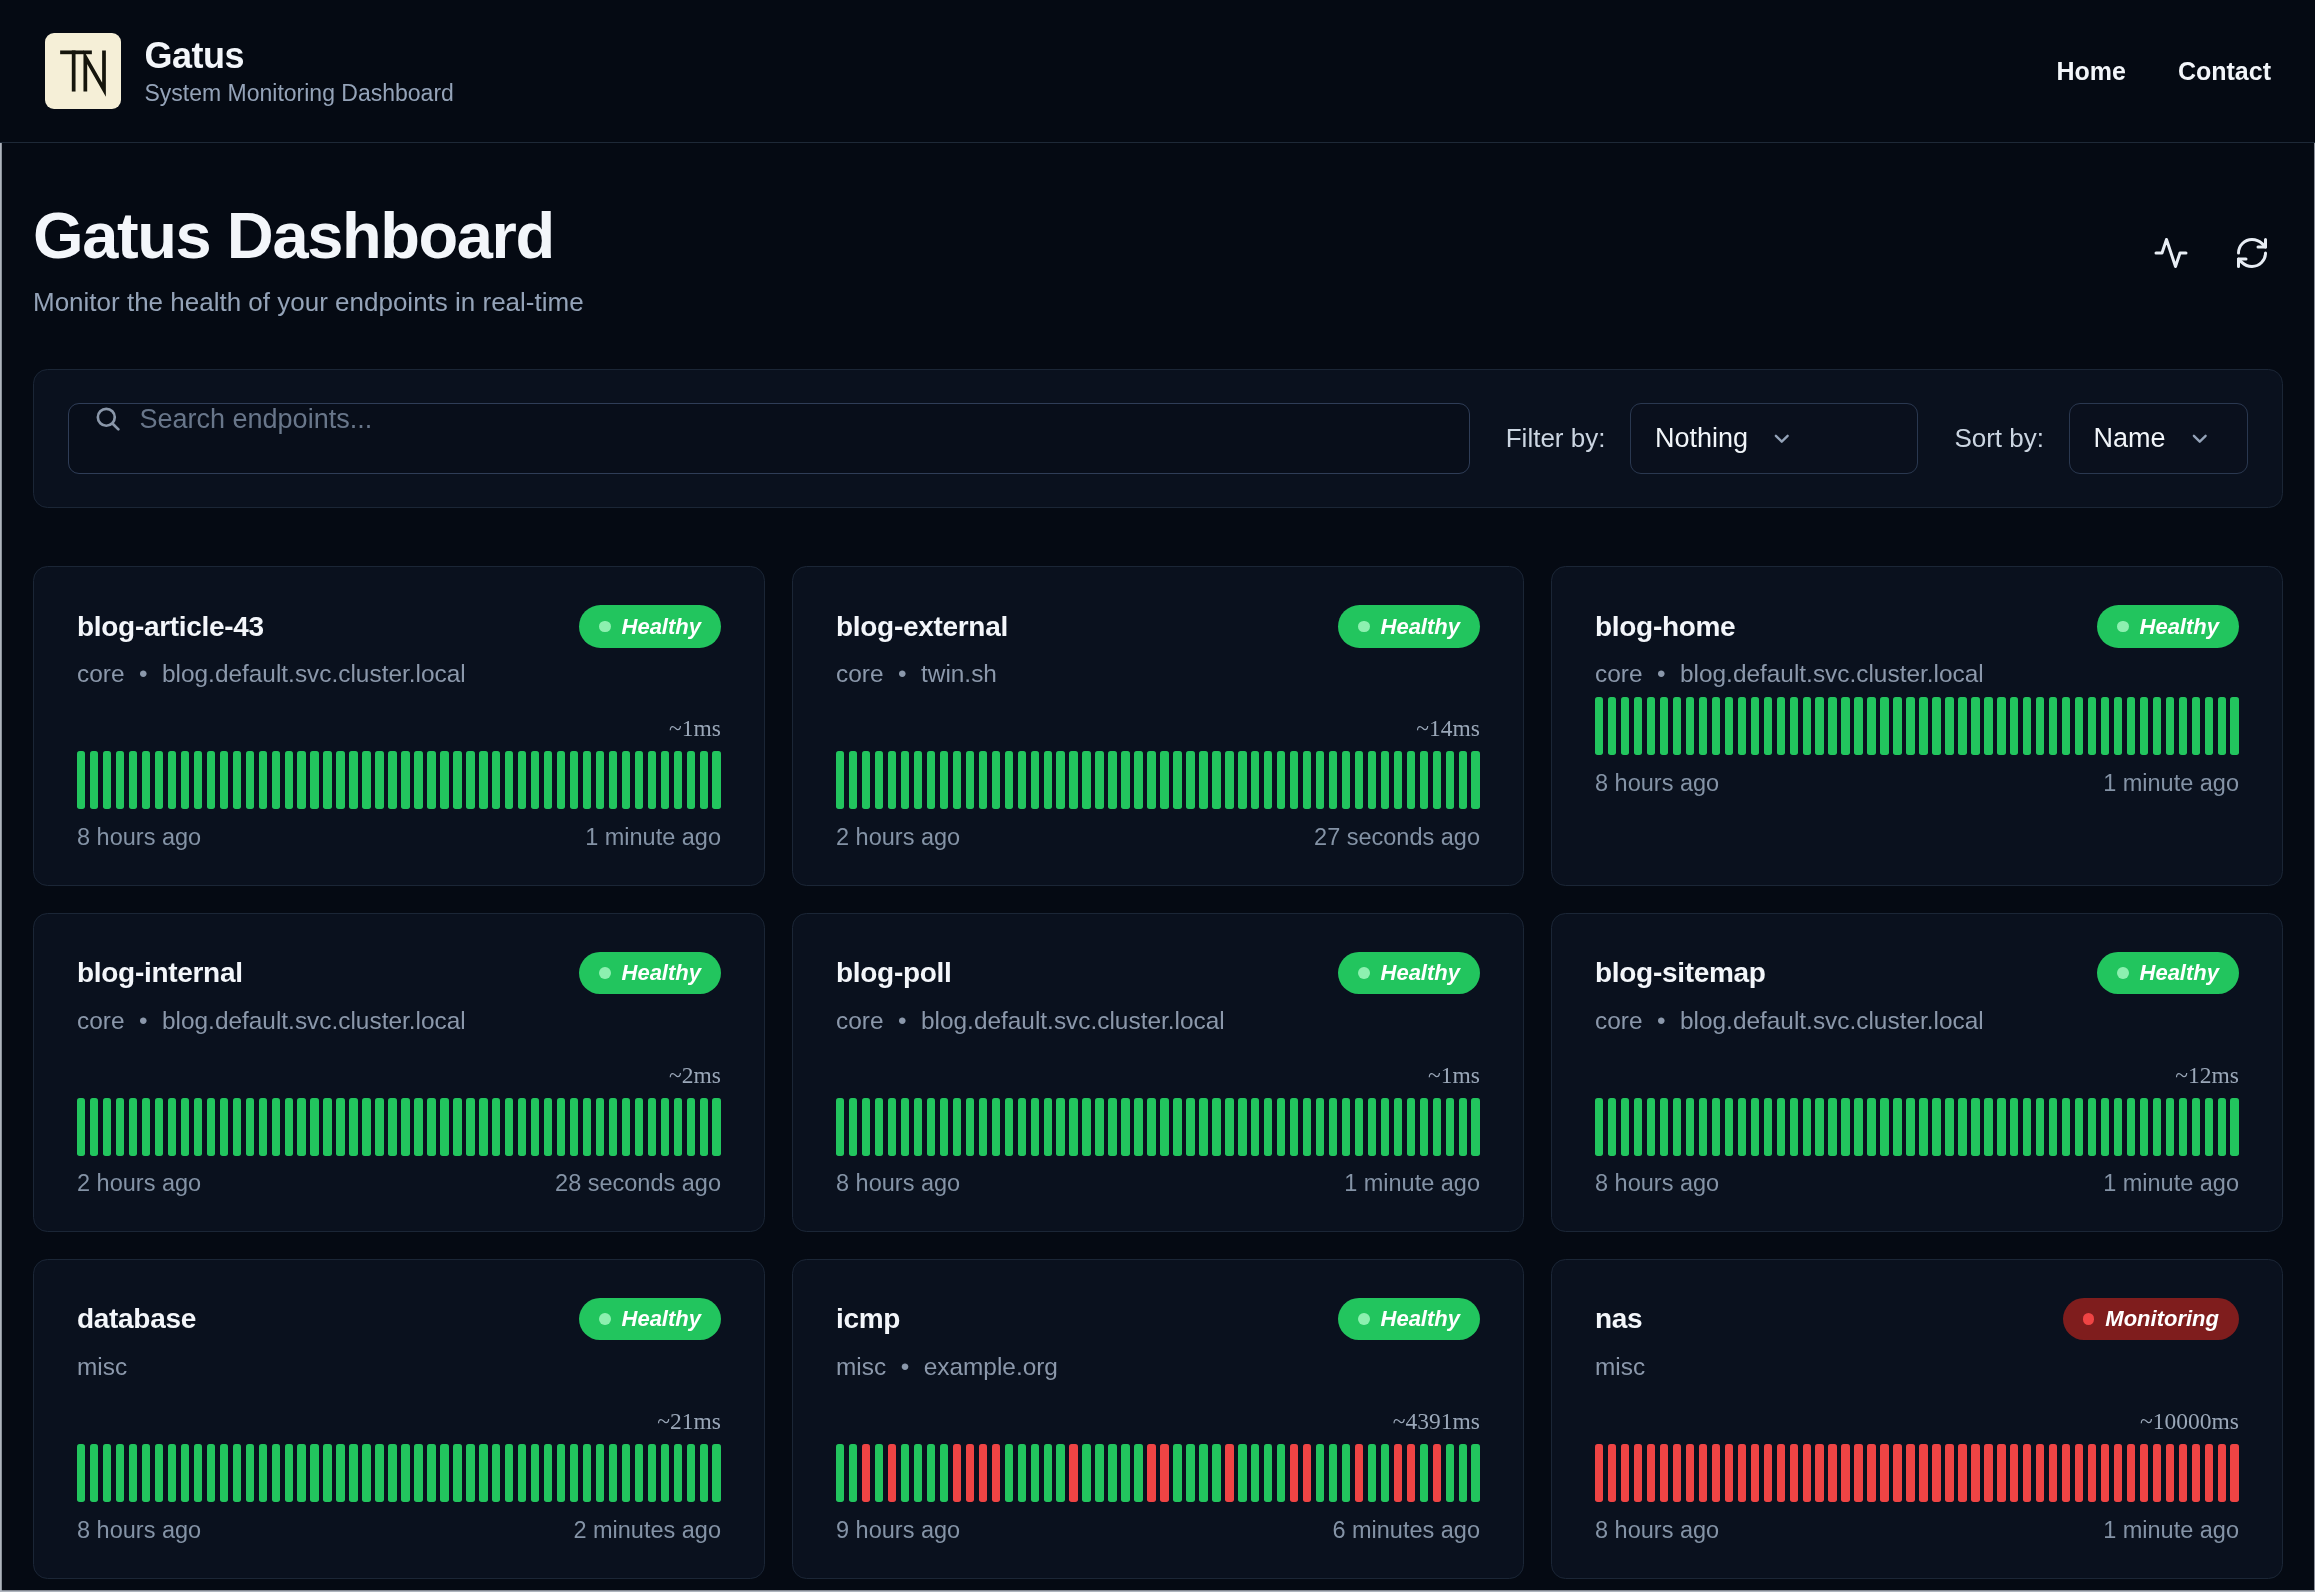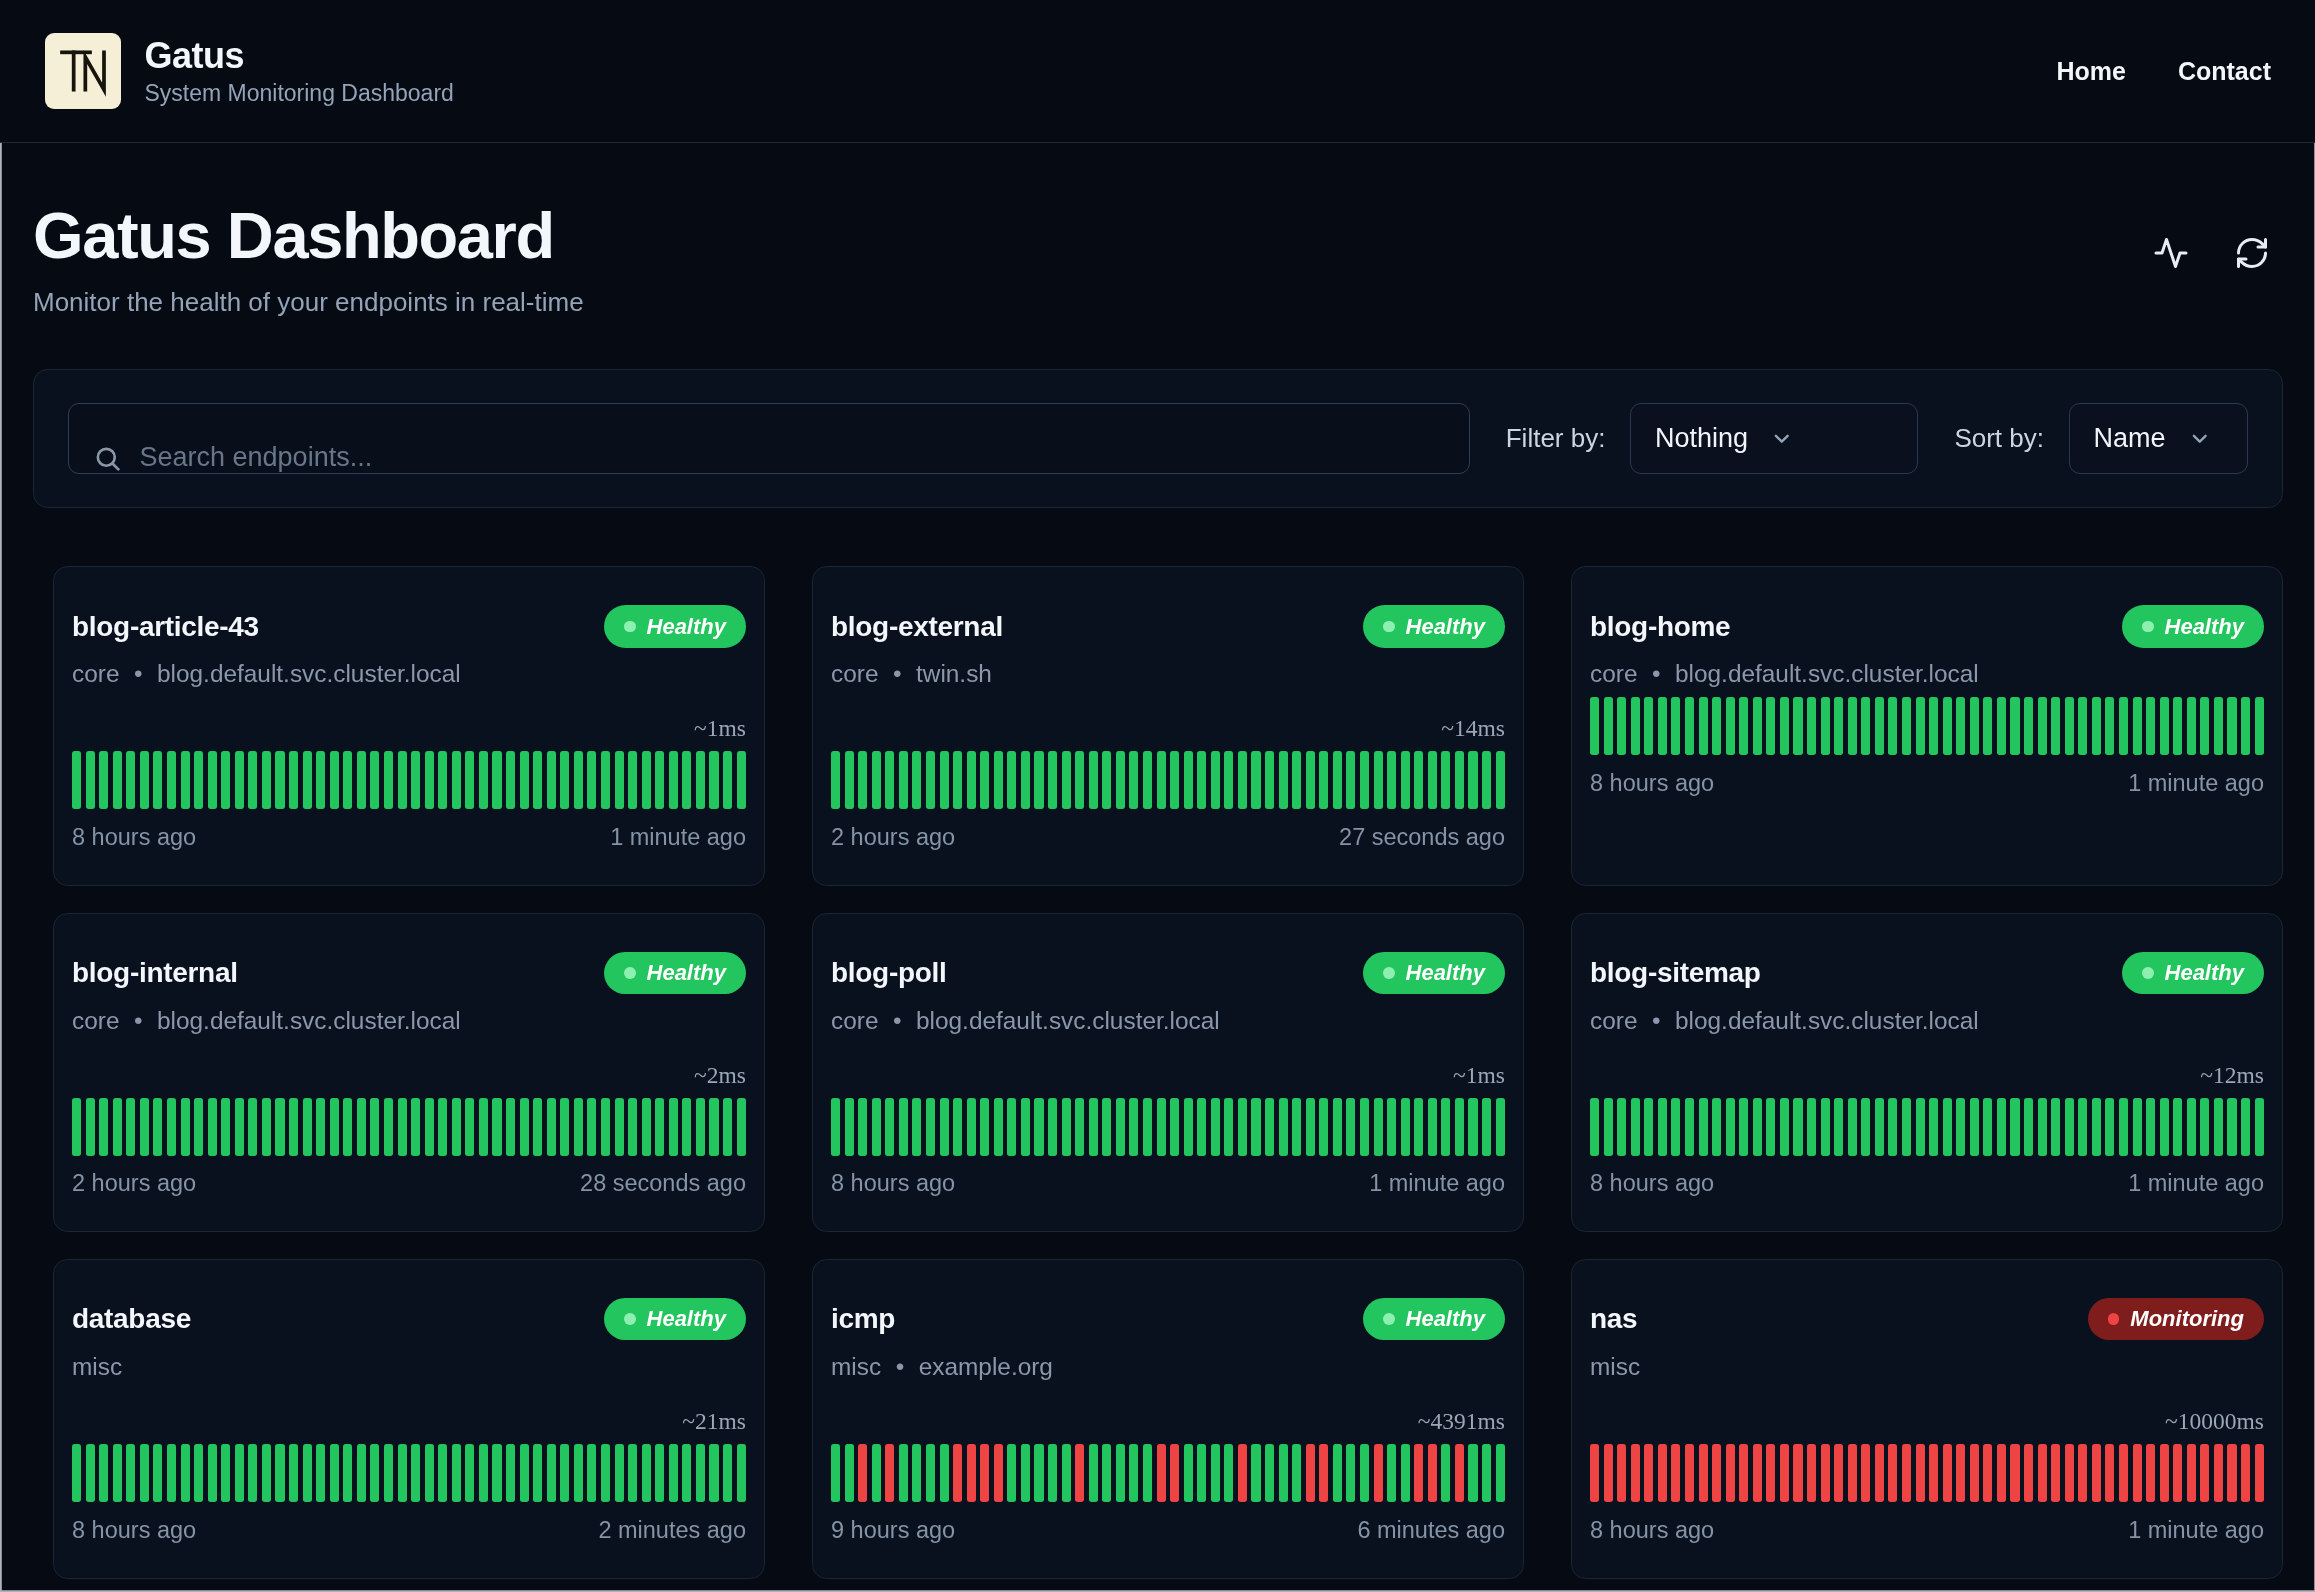--- a/index.html
+++ b/index.html
@@ -45,21 +45,21 @@
   .page-sub{font-size:26px;color:var(--muted);margin-top:16.3px;}
   .head-icons{display:flex;gap:45px;margin-top:34px;margin-right:12.7px;}
   .head-icons button{background:none;border:none;cursor:pointer;padding:0;}
   .head-icons svg{width:36px;height:36px;stroke:#e8edf4;stroke-width:2;fill:none;stroke-linecap:round;stroke-linejoin:round;}
   
   .toolbar{
     margin-top:51px;border:0.9px solid var(--border);background:var(--panel);
     border-radius:14.5px;padding:33px 34px;display:flex;align-items:center;gap:25px;
   }
   .searchbox{
-    flex:1;display:flex;align-items:flex-end;gap:18px;height:71px;
+    flex:1;display:flex;align-items:flex-start;gap:18px;height:71px;
     border:0.9px solid var(--border-light);border-radius:11px;background:#080e1a;padding:0 23.5px;
   }
   .searchbox svg{width:29px;height:29px;stroke:#8a97a9;stroke-width:2.2;fill:none;stroke-linecap:round;flex:0 0 auto;}
   .searchbox input{
     flex:1;background:transparent;border:none;outline:none;color:var(--text);
     font-size:27px;font-family:inherit;
   }
   .searchbox input::placeholder{color:#68768a;}
   .tb-label{font-size:26px;color:#cbd5e1;margin-left:11px;white-space:nowrap;}
   .dropdown{
@@ -67,21 +67,21 @@
     height:71px;border:0.9px solid #2a3850;border-radius:11px;background:#0a101d;
     padding:0 23.5px;font-size:27px;color:#f1f5f9;cursor:pointer;white-space:nowrap;
   }
   .dropdown svg{width:23.5px;height:23.5px;stroke:#94a3b8;stroke-width:2.4;fill:none;stroke-linecap:round;stroke-linejoin:round;}
   .dropdown.filter{min-width:288px;}
   .dropdown.sort{min-width:179px;}
   
   .grid{margin-top:58px;display:grid;grid-template-columns:repeat(3,1fr);gap:27px;}
   .card{
     background:var(--panel);border:0.9px solid var(--border);border-radius:14.5px;
-    padding:38px 18px 34px;cursor:pointer;margin-left:20px;
+    padding:38px 43px 34px;cursor:pointer;
   }
   .card-head{display:flex;align-items:center;justify-content:space-between;}
   .card-title{font-size:28px;font-weight:700;letter-spacing:-0.3px;}
   .badge{
     display:inline-flex;align-items:center;gap:11px;border-radius:904px;
     padding:8.1px 20px;font-size:22px;font-weight:700;color:#fff;font-style:italic;
   }
   .badge .dot{width:11.8px;height:11.8px;border-radius:50%;}
   .badge.healthy{background:var(--green);}
   .badge.healthy .dot{background:var(--green-dot);}

